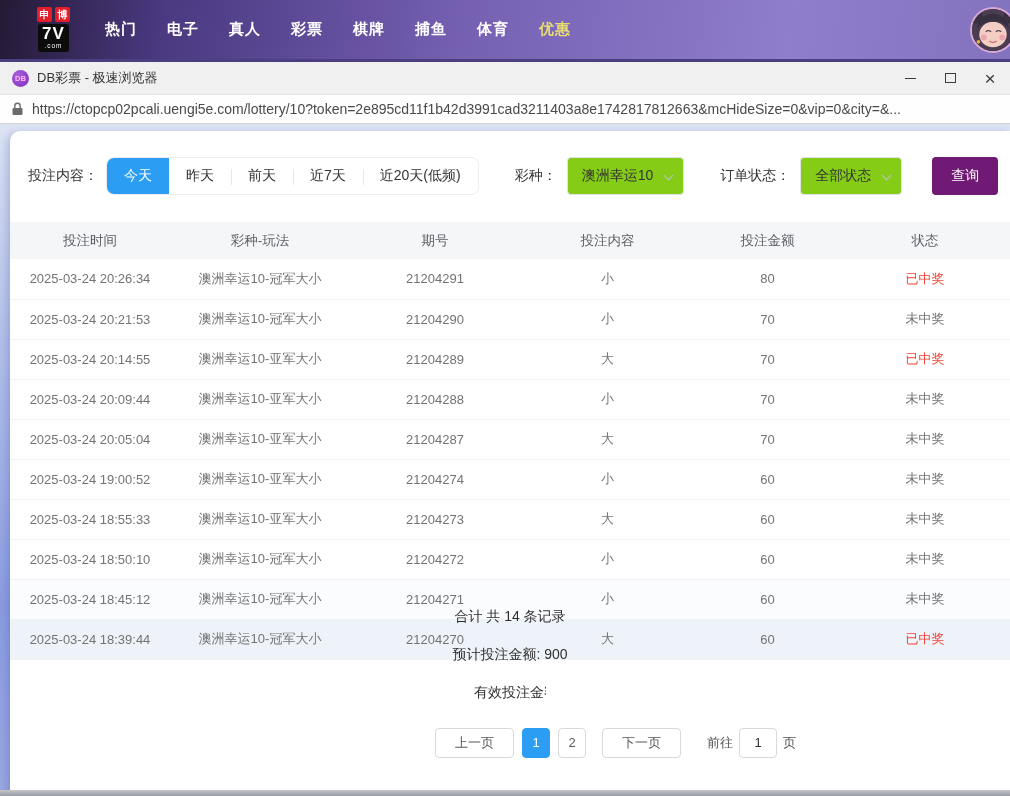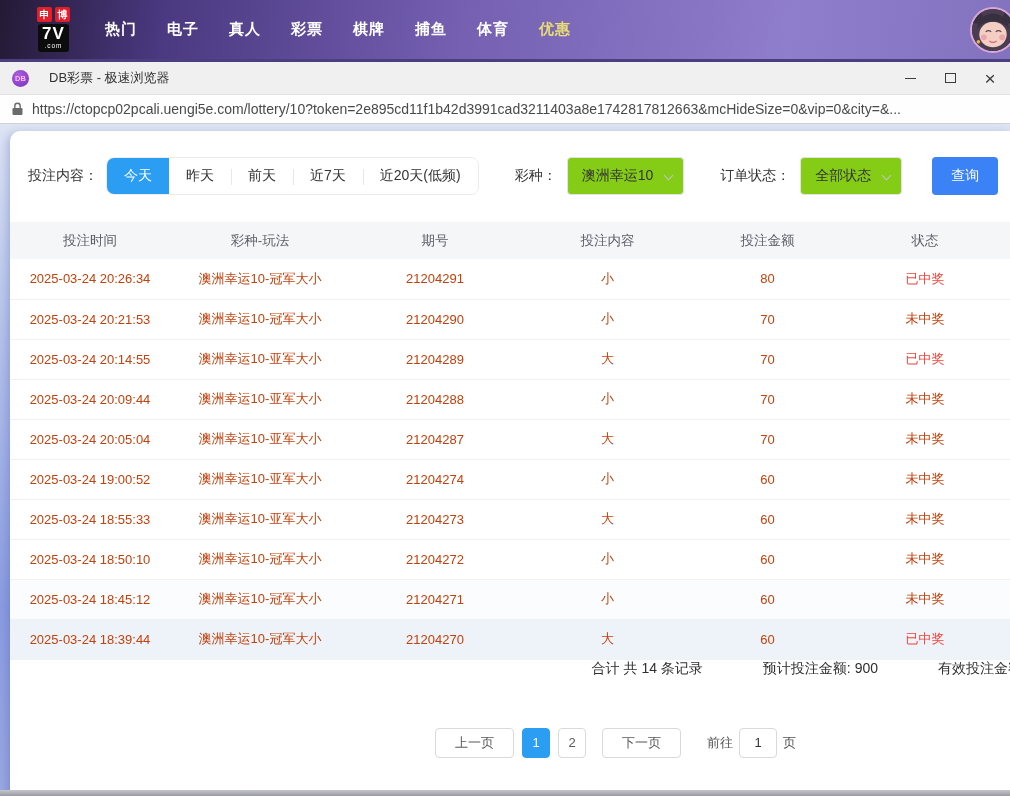--- a/index.html
+++ b/index.html
@@ -16,21 +16,21 @@
   .logo-box { background:#0c0c0c; border-radius:3px; padding:1px 4px 2px; text-align:center; line-height:1; }
   .logo-7v { color:#fff; font-size:17px; font-weight:bold; letter-spacing:1px; }
   .logo-com { color:#fff; font-size:6.5px; letter-spacing:1px; margin-top:1px; }
   .nav-menu { display:flex; margin-left:20px; }
   .nav-item { padding:0 15px; color:#fff; font-size:15px; font-weight:bold; letter-spacing:1px; cursor:pointer; }
   .nav-item.highlight { color:#e8dc73; }
   .avatar { position:absolute; right:-6px; top:7px; width:46px; height:46px; border-radius:50%;
             border:2px solid #d9a9d8; overflow:hidden; background:#4a3d52; }
 
   
-  .titlebar { height:33px; background:#f0f0f1; border-bottom:1px solid #e2e2e2; display:flex; align-items:center; padding-left:12px;gap:12px; }
+  .titlebar { height:33px; background:#f0f0f1; border-bottom:1px solid #e2e2e2; display:flex; align-items:center; padding-left:12px; }
   .db-icon { width:17px; height:17px; border-radius:50%; background:radial-gradient(circle at 35% 30%,#a95fdc,#7b2fbf);
              color:#ffb8f0; font-size:7.5px; font-weight:bold; display:flex; align-items:center; justify-content:center; flex:0 0 auto; }
   .title-text { margin-left:8px; font-size:13px; color:#333; }
   .win-controls { margin-left:auto; display:flex; height:100%; }
   .win-btn { width:40px; height:100%; display:flex; align-items:center; justify-content:center; color:#3c3c3c; cursor:pointer; }
   .glyph-min { width:11px; border-top:1.5px solid #3c3c3c; display:block; }
   .glyph-max { width:11px; height:10px; border:1.5px solid #3c3c3c; display:block; }
   .glyph-close { font-size:19px; line-height:1; color:#3c3c3c; }
 
   
@@ -55,33 +55,33 @@
   .seg { display:flex; border:1px solid #ececec; border-radius:8px; overflow:hidden; height:38px; margin-left:8px; background:#fff; }
   .seg-item { padding:0 17px; display:flex; align-items:center; font-size:14px; color:#333; position:relative; cursor:pointer; white-space:nowrap; }
   .seg-item + .seg-item::before { content:""; position:absolute; left:0; top:11px; width:1px; height:16px; background:#e7e7e7; }
   .seg-item.active { background:#2b9df3; color:#fff; }
   .seg-item.active + .seg-item::before { display:none; }
   .sel { position:relative; height:38px; border:1px solid #e3e3e3; border-radius:4px; display:flex; align-items:center;
          padding:0 30px 0 14px; margin-left:10px; font-size:14px; color:#333; cursor:pointer; background:#84cc16; white-space:nowrap; }
   .chev { position:absolute; right:11px; top:14px; width:7px; height:7px; border-right:1.5px solid #c0c4cc;
           border-bottom:1.5px solid #c0c4cc; transform:rotate(45deg); }
   .ml36 { margin-left:36px; }
-  .btn-search { margin-left:30px; width:66px; height:38px; background:#3b82f6; color:#fff; border:none;
+  .btn-search { margin-left:30px; width:66px; height:38px; background:#701a75; color:#fff; border:none;
                 border-radius:4px; font-size:14px; cursor:pointer; font-family:inherit; }
 
   
   table { width:100%; border-collapse:collapse; table-layout:fixed; margin-top:27px; }
   thead th { background:#f5f6f8; height:37px; font-weight:normal; font-size:13.5px; color:#5c6066; text-align:center; }
-  tbody td { height:40px; border-bottom:1px solid #f1f1f4; font-size:13px; color:#c2410c; text-align:center; }
+  tbody td { height:40px; border-bottom:1px solid #f1f1f4; font-size:13px; color:#737373; text-align:center; }
   tbody tr:nth-child(9) { background:#fafcfe; }
   tbody tr:nth-child(10) { background:#eef3f9; }
   td.won { color:#f3443a; }
 
   
-  .summary { display:flex; justify-content:flex-end; align-items:flex-start; gap:60px; height:42px; font-size:14px; color:#2f2f2f; }
+  .summary { display:flex; justify-content:flex-end; align-items:center; gap:20px; height:42px; font-size:14px; color:#2f2f2f;flex-direction:column; }
   .summary .clip { width:72px; overflow:hidden; white-space:nowrap; flex:0 0 auto; }
 
   
   .pagination { display:flex; align-items:center; margin-top:26px; padding-left:425px; font-size:13px; color:#5a5a5a; }
   .pg-btn { height:30px; padding:0 19px; border:1px solid #d9d9d9; border-radius:4px; background:#fff;
             display:flex; align-items:center; cursor:pointer; color:#5a5a5a; }
   .pg-num { width:28px; height:30px; border:1px solid #d9d9d9; border-radius:4px; background:#fff;
             display:flex; align-items:center; justify-content:center; margin-left:8px; cursor:pointer; }
   .pg-num.active { background:#2b9df3; border-color:#2b9df3; color:#fff; }
   .pg-next { margin-left:16px; }

